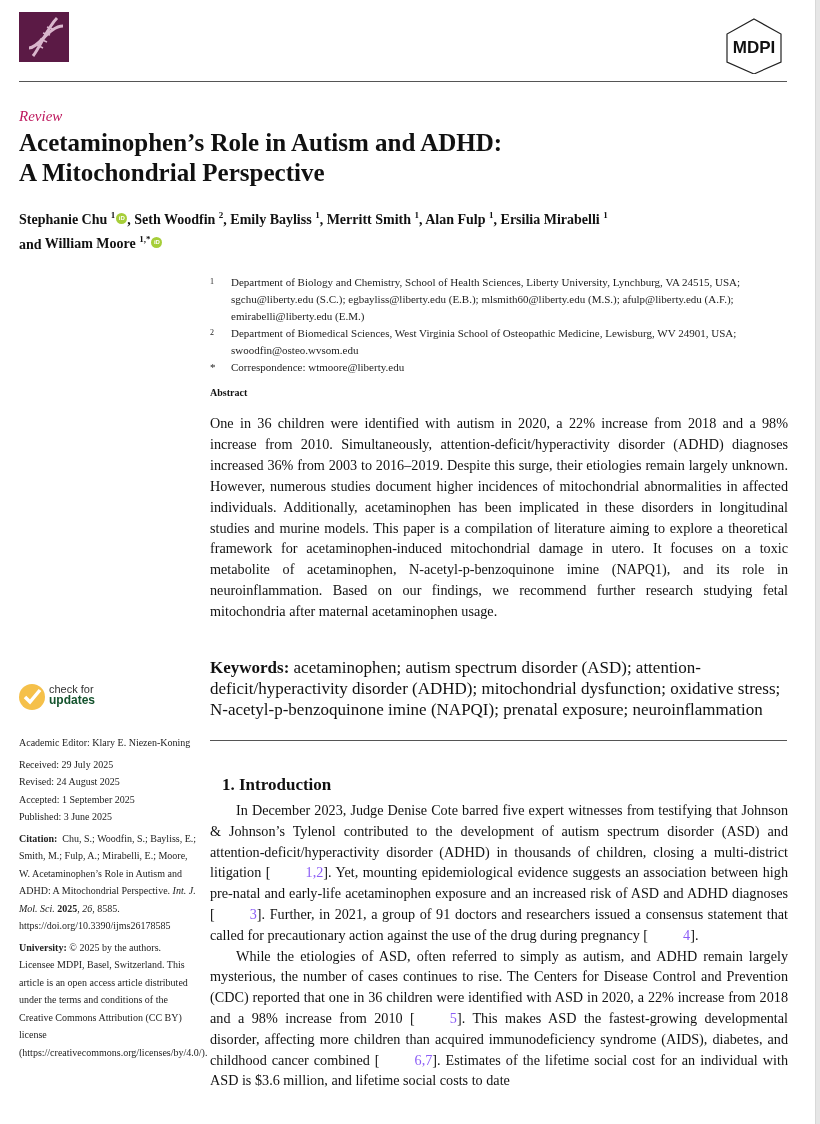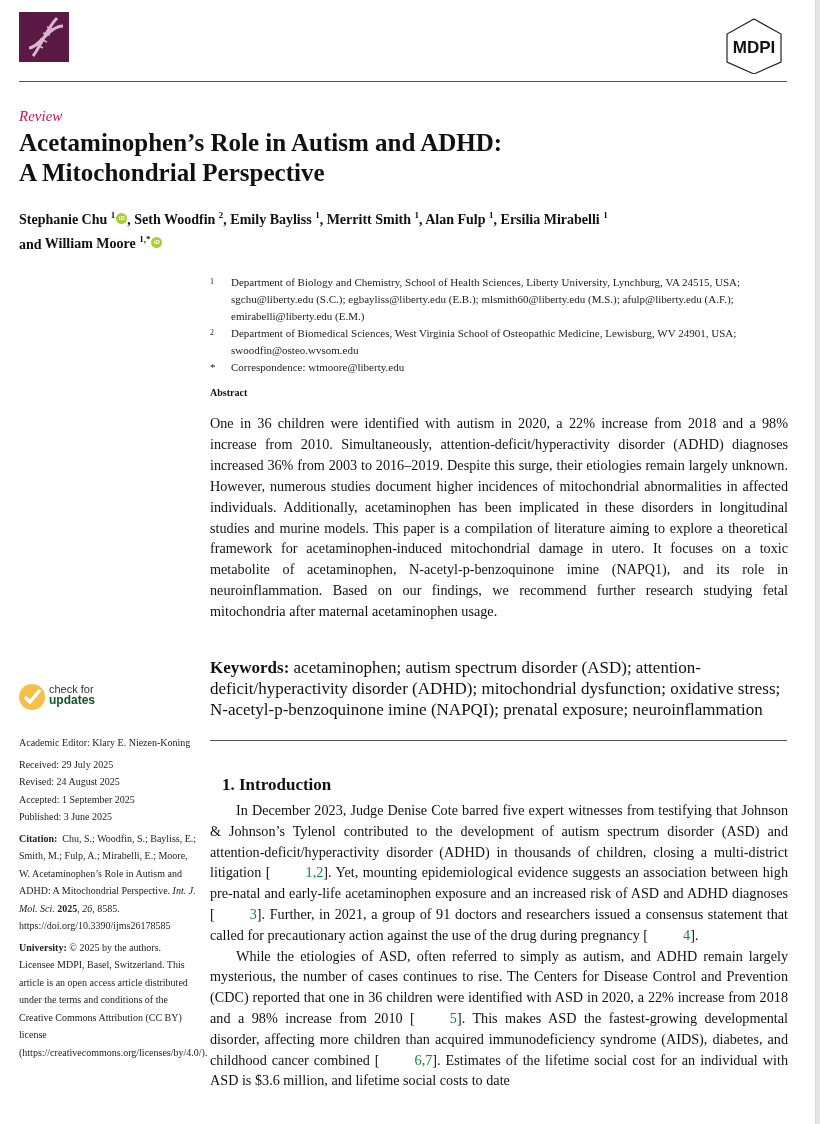--- a/index.html
+++ b/index.html
@@ -33,21 +33,21 @@
   .sidebar { position: absolute; left: 19px; top: 684px; width: 178px; font-size: 10px; line-height: 17.5px; color: #222; }
   .cfu { position: relative; height: 30px; margin-bottom: 20px; }
   .cfu-circle { position: absolute; left: 0; top: 0; width: 26px; height: 26px; border-radius: 50%; background: #f5c04a; }
   .cfu-text { position: absolute; left: 30px; top: 0; font-family: "Liberation Sans", sans-serif; font-size: 11px; line-height: 11px; color: #333; }
   .cfu-text .b { font-weight: bold; font-size: 12px; color: #14532d; }
   .side-gap { height: 4px; }
   .sidebar b { font-weight: bold; }
   .intro-h { position: absolute; left: 210px; top: 775px; font-size: 17px; font-weight: bold; margin-left: 12px; }
   .body { position: absolute; left: 210px; top: 800px; width: 578px; font-size: 14.2px; line-height: 20.8px; text-align: justify; }
   .body p { margin: 0; text-indent: 26px; }
-  .ref { color: #15803d; margin-left: 35px; }
+  .ref { color: #8b5cf6; margin-left: 35px; }
 </style>
 </head>
 <body>
 
 <div class="edge"></div>
 
 <div class="header">
   <div class="logo-box">
     <svg width="50" height="50" viewBox="0 0 50 50">
       <path d="M14 44 C 22 34, 28 16, 38 6" stroke="#d9b6cc" stroke-width="3" fill="none"></path>

